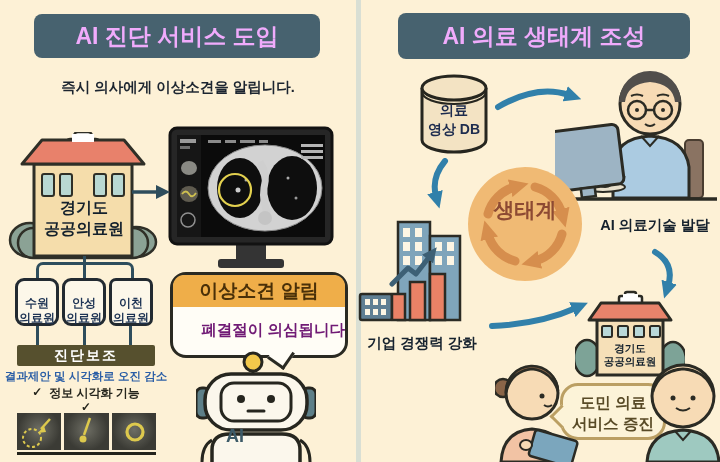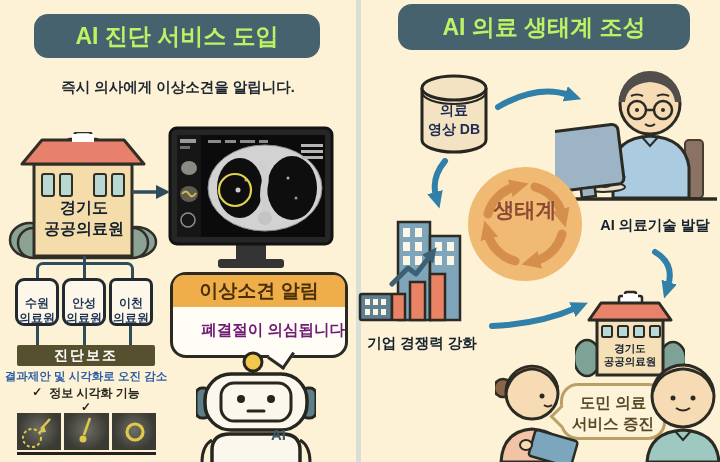--- a/index.html
+++ b/index.html
@@ -1,20 +1,20 @@
 <!DOCTYPE html>
 <html><head>
 <meta charset="utf-8">
 <style>
   html,body{margin:0;padding:0;}
   .canvas{position:relative;width:720px;height:462px;background:#fdf1d6;
     font-family:"Liberation Sans",sans-serif;overflow:hidden;}
   .abs{position:absolute;}
-  .pill{position:absolute;background:#47626f;color:#bef264;font-weight:800;
-    text-align:center;border-radius:14px;font-size:23px;}
+  .pill{position:absolute;background:#47626f;color:#f0abfc;font-weight:800;
+    text-align:center;border-radius:8px;font-size:23px;}
   .line{display:block;}
   .subtitle{position:absolute;left:0;top:78px;width:356px;text-align:center;
     font-size:14.5px;font-weight:800;color:#1c2530;line-height:18px;}
   .hosp-label{position:absolute;left:24px;top:197px;width:120px;text-align:center;
     font-weight:800;font-size:16px;line-height:21px;color:#13202c;}
   .conn{position:absolute;background:#2e4d5c;}
   .bracket{position:absolute;left:36px;top:262px;width:92px;height:16px;
     border:3px solid #2e4d5c;border-bottom:none;border-radius:7px 7px 0 0;}
   .branch{position:absolute;top:278px;width:44px;height:48px;background:#fcf7e9;
     border:3px solid #222a31;border-radius:9px;text-align:center;font-weight:800;
@@ -34,22 +34,22 @@
   .bubble{position:absolute;left:170px;top:272px;width:178px;height:86px;
     background:#fffdf6;border:3.5px solid #2a2a22;border-radius:16px;box-sizing:border-box;}
   .bubble-head{position:absolute;left:0;top:0;right:0;height:32px;background:#efae49;
     border-radius:11px 11px 0 0;text-align:center;line-height:32px;
     font-size:19px;font-weight:800;color:#4a3008;}
   .bubble-msg{position:absolute;left:0;top:32px;right:0;height:46px;text-align:right;
     line-height:46px;font-size:15.5px;font-weight:800;color:#701a75;}
   .bubble-tail{position:absolute;left:98px;bottom:-11px;width:17px;height:17px;
     background:#fffdf6;border-right:3.5px solid #2a2a22;border-bottom:3.5px solid #2a2a22;
     transform:rotate(35deg);}
-  .robot-ai{position:absolute;left:226px;top:426px;width:60px;text-align:right;
-    font-size:15px;font-weight:800;color:#3c5a68;}
+  .robot-ai{position:absolute;left:226px;top:426px;width:60px;text-align:left;
+    font-size:18px;font-weight:800;color:#3c5a68;}
   .divider{position:absolute;left:356px;top:0;width:5px;height:462px;background:#d9dfd4;}
   .db-label{position:absolute;left:420px;top:101px;width:68px;text-align:center;
     font-weight:800;font-size:14px;line-height:19px;color:#1c2b4e;}
   .tech-label{position:absolute;left:590px;top:216px;width:130px;text-align:center;
     font-size:14.5px;font-weight:800;color:#16222e;}
   .company-label{position:absolute;left:356px;top:334px;width:132px;text-align:center;
     font-size:14.5px;font-weight:800;color:#16222e;}
   .cycle{position:absolute;left:468px;top:167px;width:114px;height:114px;
     border-radius:50%;background:#f0ba74;}
   .cycle-label{position:absolute;left:468px;top:197px;width:114px;text-align:center;
@@ -222,21 +222,21 @@
       <path d="M114,112 Q114,96 104,90" fill="none" stroke="#26261f" stroke-width="3"></path>
     </svg>
     <div class="robot-ai">AI</div>
 
   </section>
 
   <div class="divider"></div>
 
   <section>
 
-    <div class="pill" style="left:398px;top:4px;width:292px;height:46px;line-height:46px;">AI 의료 생태계 조성</div>
+    <div class="pill" style="left:398px;top:13px;width:292px;height:46px;line-height:46px;">AI 의료 생태계 조성</div>
 
     <svg class="abs" style="left:416px;top:72px;" width="76" height="84" viewBox="0 0 76 84">
       <path d="M6,16 V68 A32,12 0 0 0 70,68 V16" fill="#f3e3c3" stroke="#26261f" stroke-width="3"></path>
       <ellipse cx="38" cy="16" rx="32" ry="12" fill="#f3e3c3" stroke="#26261f" stroke-width="3"></ellipse>
       <path d="M6,20 A32,12 0 0 0 70,20" fill="none" stroke="#26261f" stroke-width="2.2"></path>
     </svg>
     <div class="db-label">
       <span class="line">의료</span>
       <span class="line">영상 DB</span>
     </div>

